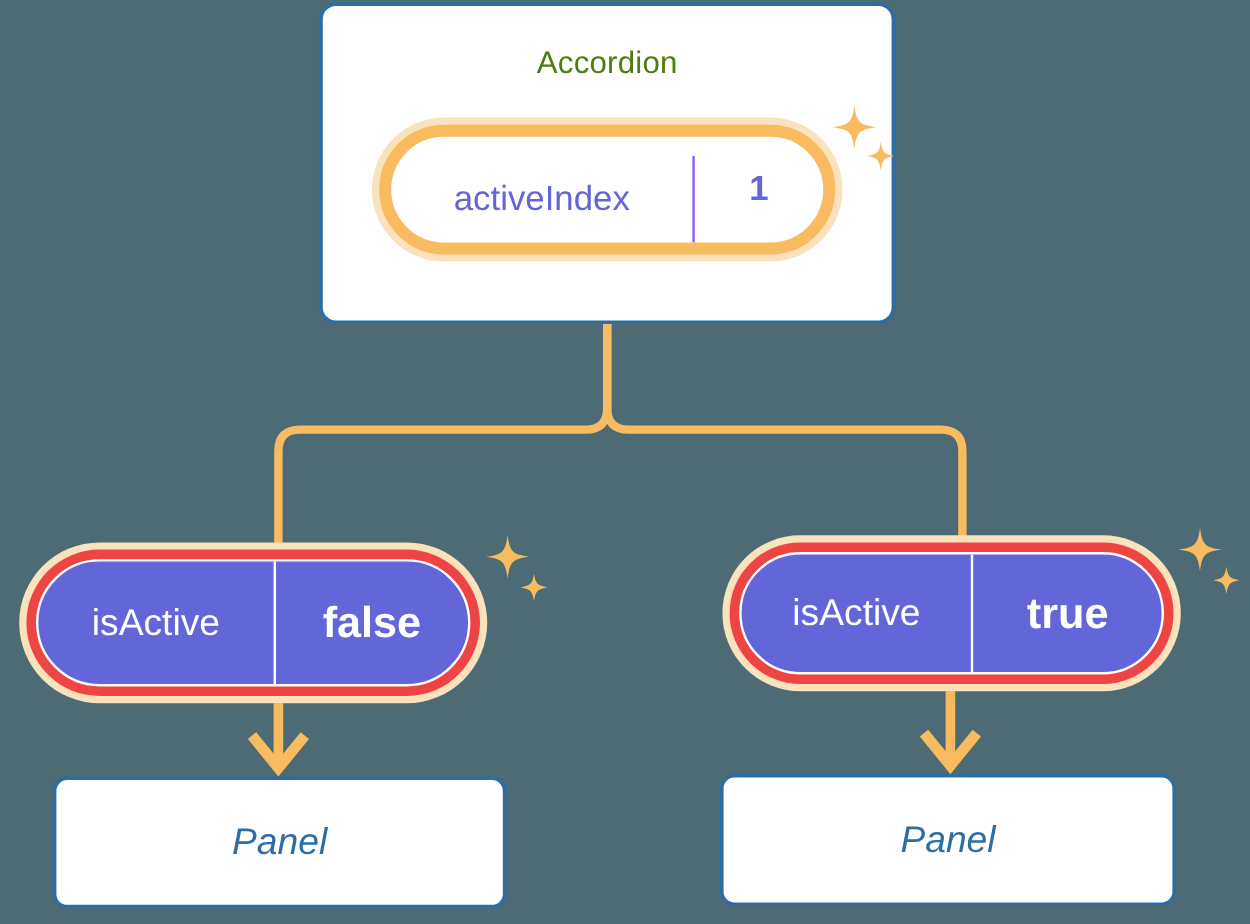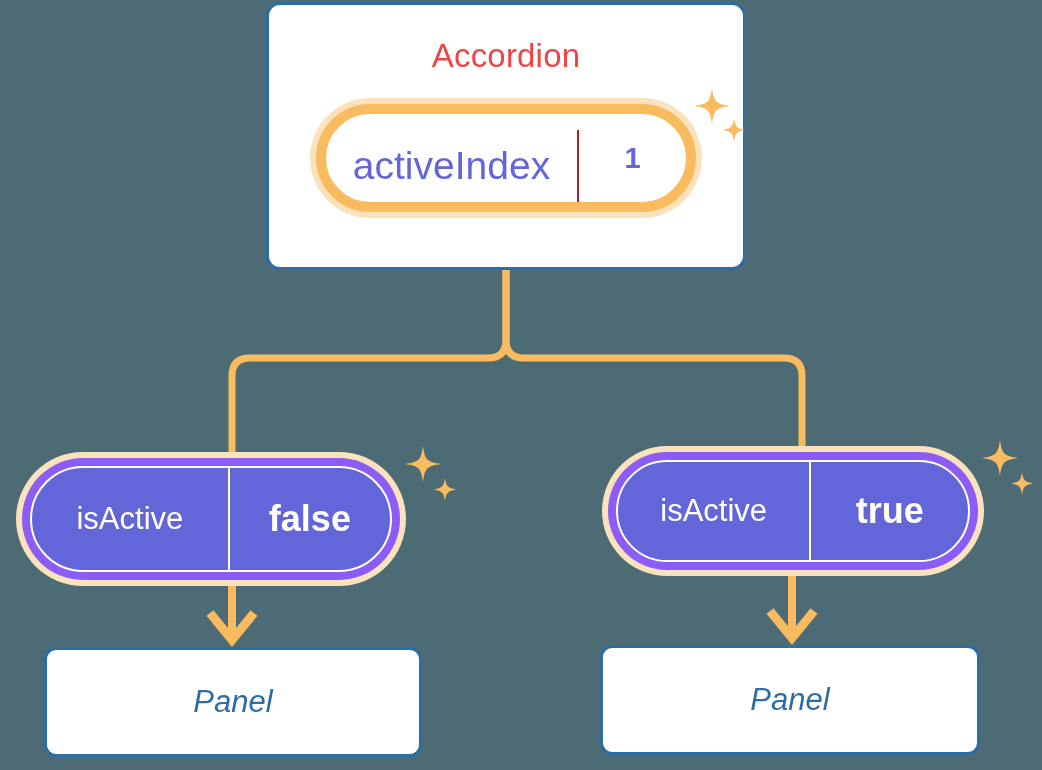--- a/index.html
+++ b/index.html
@@ -45,22 +45,22 @@
     top: 2px;
     width: 480px;
     height: 268px;
   }
   .card-title {
     position: absolute;
     left: 0;
     right: 0;
     top: 32px;
     text-align: center;
-    color: #ef4444;
-    font-size: 33px;
+    color: #4d7c0f;
+    font-size: 26px;
     letter-spacing: 0.2px;
   }
 
   
   .pill-wrap {
     position: absolute;
     z-index: 3;
   }
 
   
@@ -90,22 +90,22 @@
   }
   .pill-outline-inner .pill-key,
   .pill-outline-inner .pill-val {
     display: flex;
     align-items: center;
     justify-content: center;
     color: #6366d8;
   }
   .pill-outline-inner .pill-key {
     flex: 0 0 251px;
-    font-size: 39px;
-    border-right: 2px solid #b91c1c;
+    font-size: 29px;
+    border-right: 2px solid #8b5cf6;
     margin-top: 16px;
   }
   .pill-outline-inner .pill-val {
     flex: 1 1 auto;
     font-size: 29px;
     font-weight: bold;
   }
 
   
   .pill-filled-wrap {
@@ -113,21 +113,21 @@
     height: 100%;
     border-radius: 999px;
     background: #fae2bd;
     padding: 6px;
     box-sizing: border-box;
   }
   .pill-filled-ring {
     width: 100%;
     height: 100%;
     border-radius: 999px;
-    background: #8b5cf6;
+    background: #ef4444;
     padding: 8px;
     box-sizing: border-box;
   }
   .pill-filled {
     width: 100%;
     height: 100%;
     border-radius: 999px;
     background: #6366d8;
     border: 2px solid #ffffff;
     box-sizing: border-box;

